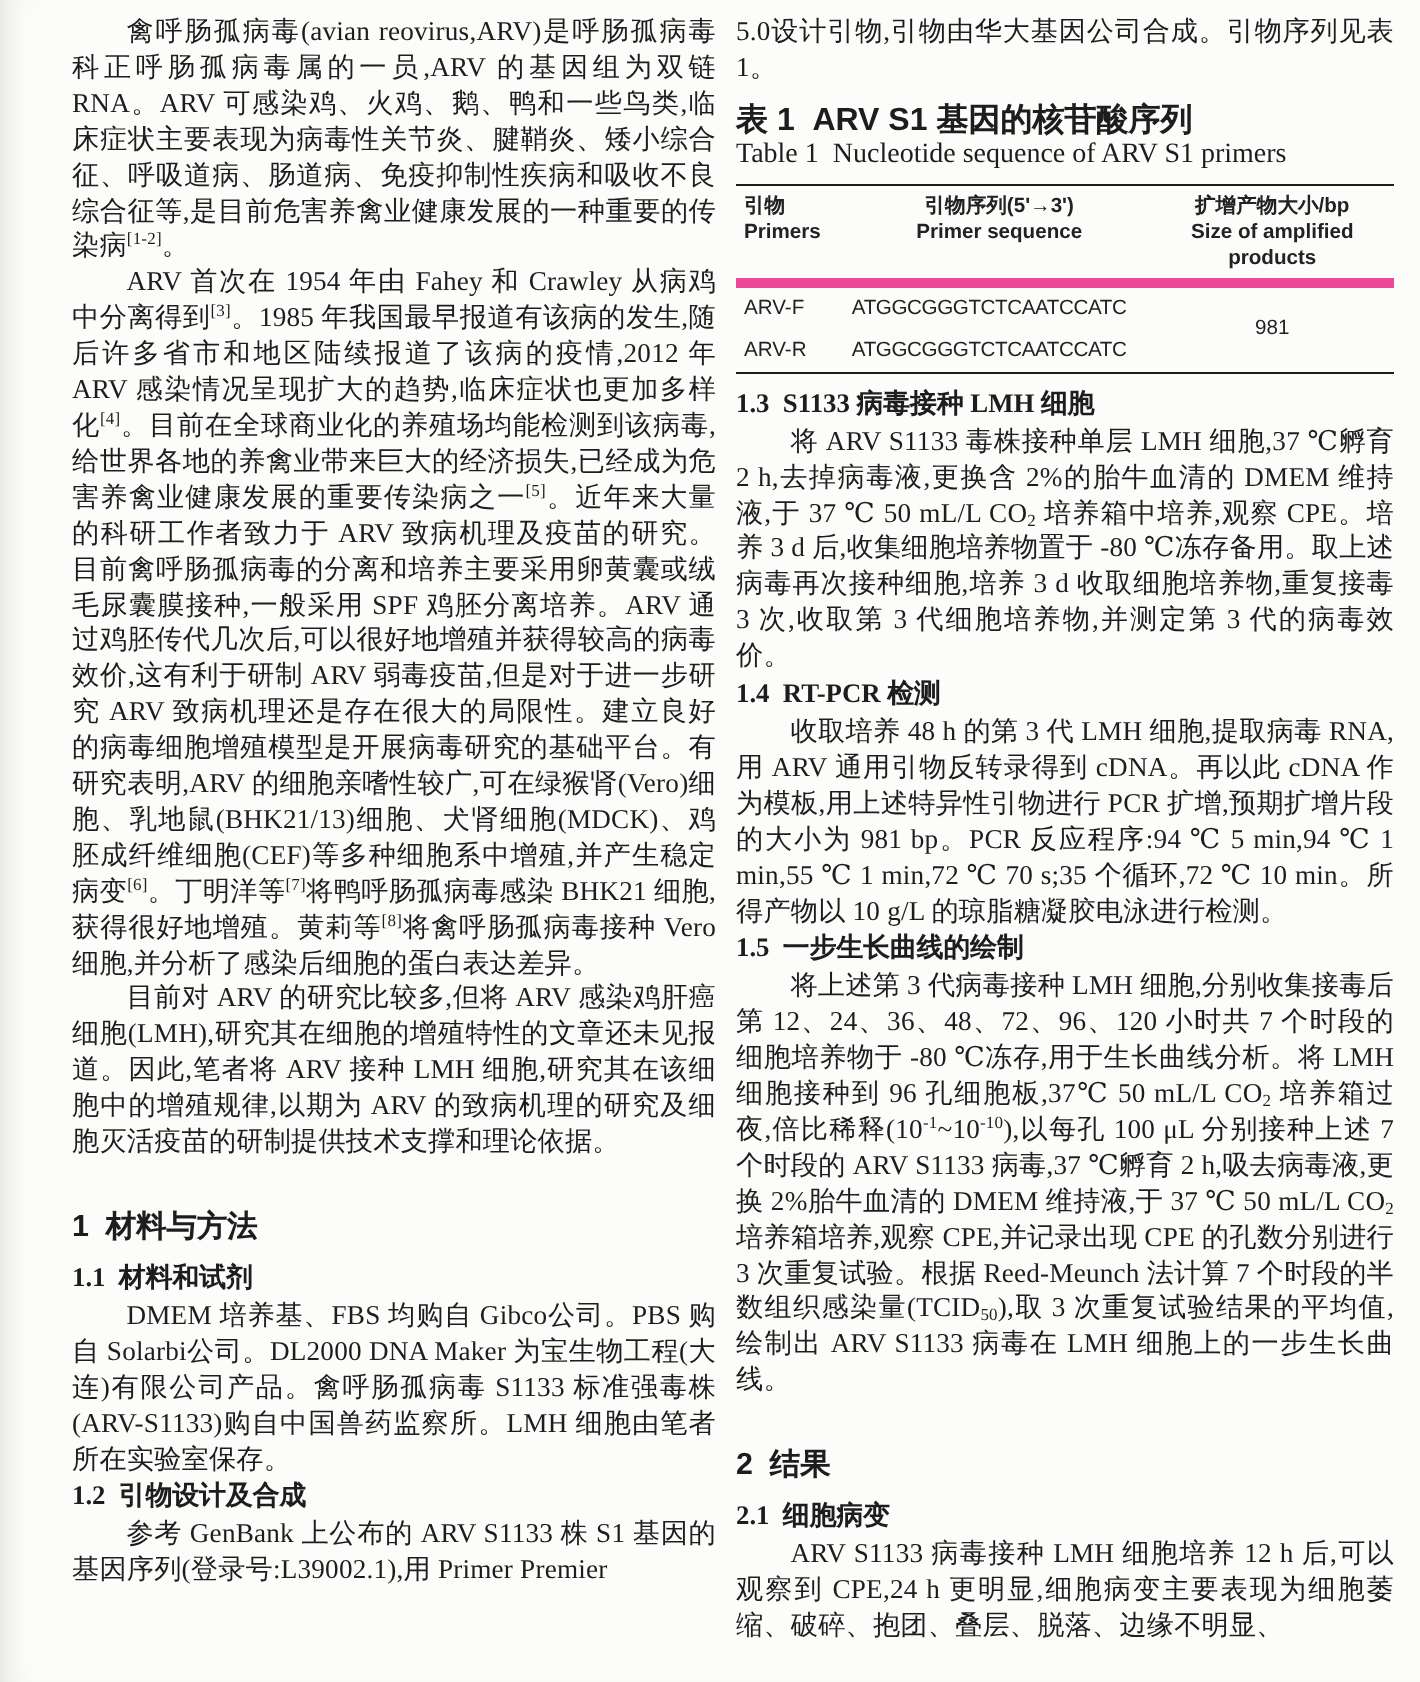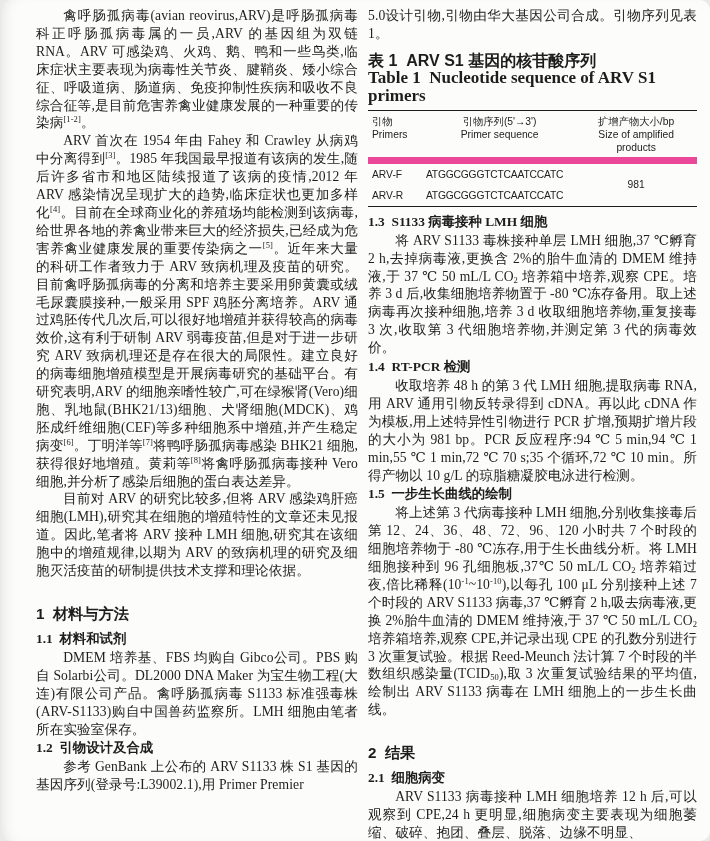--- a/index.html
+++ b/index.html
@@ -1,21 +1,20 @@
 <!DOCTYPE html>
 <html><head>
 <meta charset="utf-8">
 <style>
   html,body{margin:0;padding:0;background:#e9e9e7;}
   .page{
     position:relative;width:710px;height:841px;margin:0 auto;
     background:#fcfcfa;color:#1d1d1d;overflow:hidden;
     font-family:"Liberation Serif","DejaVu Serif",serif;
     box-shadow:inset 12px 0 18px -14px rgba(0,0,0,.18);
-    border-radius:10px;
   }
   .col{position:absolute;top:7px;}
   .col-left{left:36px;width:322px;}
   .col-right{left:368px;width:329px;}
   p.body{
     margin:0;text-align:justify;text-indent:2em;
     font-size:13.6px;line-height:17.9px;
     letter-spacing:.1px;
   }
   p.noindent{text-indent:0;}
@@ -31,31 +30,31 @@
     font-weight:bold;font-size:13.4px;line-height:17.9px;
     margin:1px 0 1px;white-space:pre-wrap;
   }
   .tblock{margin:9px 0 6px;}
   .tcap-zh{
     font-family:"Liberation Sans","DejaVu Sans",sans-serif;
     font-weight:bold;font-size:16px;line-height:17px;white-space:pre-wrap;
   }
   .tcap-en{
     font-family:"Liberation Serif","DejaVu Serif",serif;
-    font-weight:bold;font-size:17px;line-height:18px;white-space:pre-wrap;
+    font-weight:normal;font-size:14px;line-height:18px;white-space:pre-wrap;
   }
   table.t3{
     width:100%;border-collapse:collapse;margin-top:5px;
     border-top:1.8px solid #1c1c1c;border-bottom:1.8px solid #1c1c1c;
     font-family:"Liberation Sans","DejaVu Sans",sans-serif;
     font-size:10.3px;line-height:13px;color:#222;
   }
   table.t3 th{
-    font-weight:normal;vertical-align:top;padding:4px 2px 3px;
-    border-bottom:7px solid #ec4899;text-align:center;
+    font-weight:bold;vertical-align:top;padding:4px 2px 3px;
+    border-bottom:5px solid #ec4899;text-align:center;
   }
   table.t3 th.c1{text-align:left;padding-left:4px;}
   table.t3 td{padding:4px 2px;vertical-align:middle;}
   table.t3 td.c1{text-align:left;padding-left:4px;width:17%;}
   table.t3 td.c2{text-align:left;width:46%;letter-spacing:-.2px;}
   table.t3 td.c3{text-align:center;width:37%;}
   .thdr-line{display:block;}
 </style>
 </head>
 <body>

